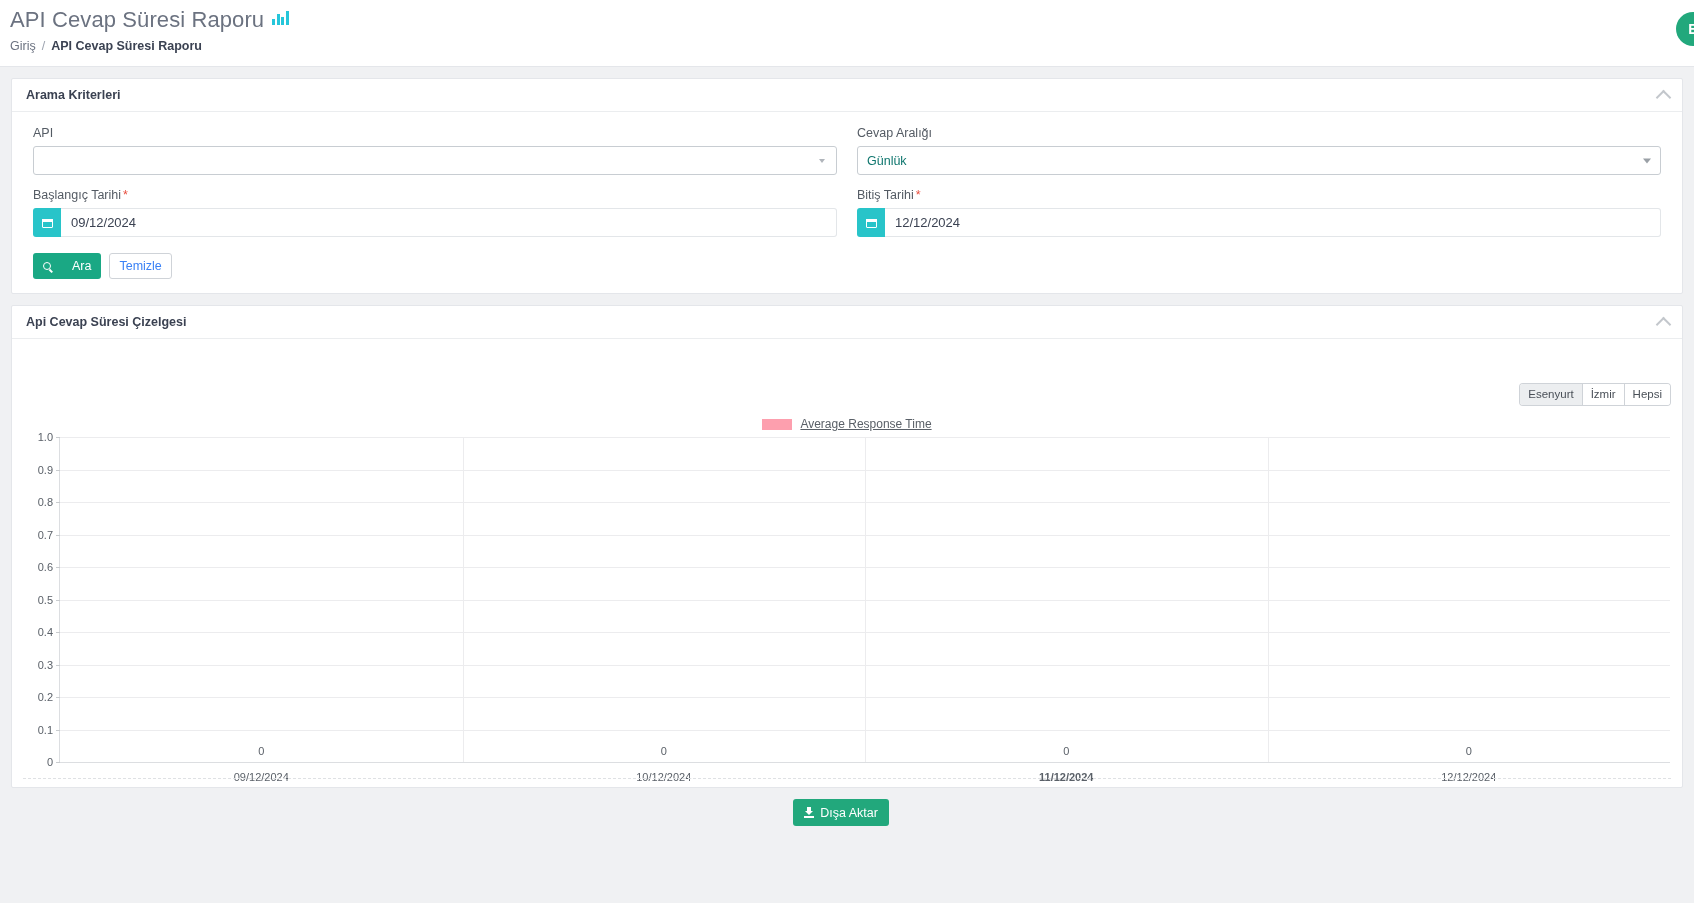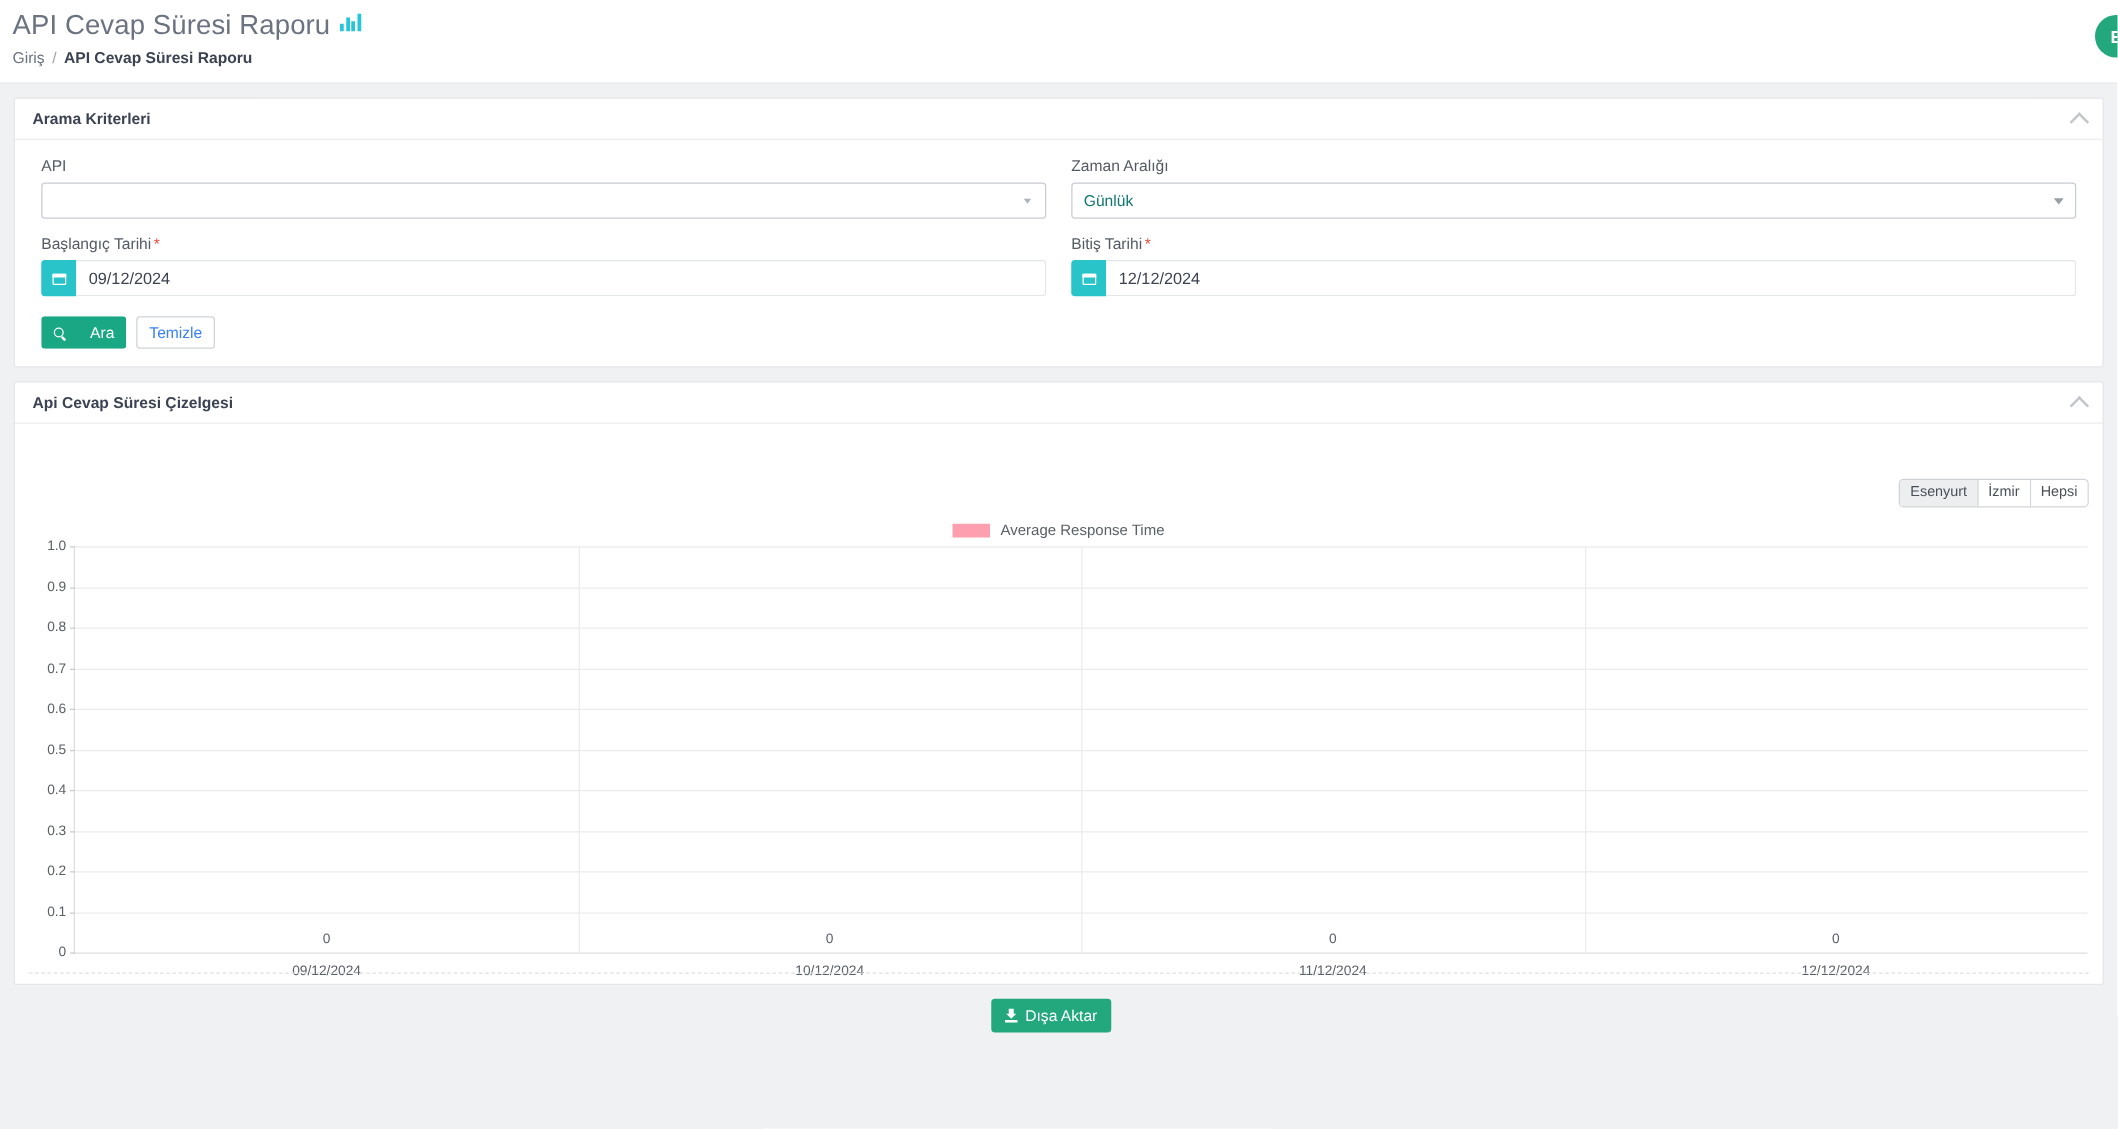--- a/index.html
+++ b/index.html
@@ -190,21 +190,21 @@
     cursor: pointer;
     line-height: 14px;
   }
   .btn-group .tgl:last-child { border-right: none; }
   .btn-group .tgl.active { background: #eceef0; }
 
   .legend {
     position: absolute;
     top: 78px; left: 0; right: 0;
     display: flex; justify-content: center; align-items: center; gap: 8px;
-    font-size: 12px; color: #5a6068;
+    font-size: 12px; color: #5a6068; text-decoration: underline;
   }
   .legend-swatch { width: 30px; height: 11px; background: #fd9fae; }
 
   .plot {
     position: absolute;
     left: 47px; right: 12px;
     top: 98px;
     height: 326px;
     border-left: 1px solid #dcdee1;
     border-bottom: 1px solid #dcdee1;
@@ -306,21 +306,21 @@
     <div class="card-body">
       <div class="form-grid">
         <div class="form-col">
           <label class="field-label">API</label>
           <div class="select-box">
             <span></span>
             <span class="caret-small"></span>
           </div>
         </div>
         <div class="form-col">
-          <label class="field-label">Zaman Aralığı</label>
+          <label class="field-label">Cevap Aralığı</label>
           <div class="select-box">
             <span>Günlük</span>
             <span class="caret-native"></span>
           </div>
         </div>
       </div>
 
       <div class="form-grid" style="margin-top:13px;">
         <div class="form-col">
           <label class="field-label">
@@ -411,21 +411,21 @@
           <div class="ytick" style="top: 0%;">1.0</div>
           <div class="ytick-mark" style="top: 0%;"></div>
           <div class="xtick" style="left: 12.5%;">09/12/2024</div>
           <div class="datalabel" style="left: 12.5%;">0</div>
           <div style="position: absolute; bottom: 0px; left: 12.5%; transform: translateX(-50%); width: 34px; height: 0%; background: rgb(253, 159, 174);"></div>
           <div class="gridline-v" style="left: 25%;"></div>
           <div class="xtick" style="left: 37.5%;">10/12/2024</div>
           <div class="datalabel" style="left: 37.5%;">0</div>
           <div style="position: absolute; bottom: 0px; left: 37.5%; transform: translateX(-50%); width: 34px; height: 0%; background: rgb(253, 159, 174);"></div>
           <div class="gridline-v" style="left: 50%;"></div>
-          <div class="xtick" style="left: 62.5%;">11/12/2024</div>
+          <div class="xtick" style="left: 62.5%; font-weight: bold;">11/12/2024</div>
           <div class="datalabel" style="left: 62.5%;">0</div>
           <div style="position: absolute; bottom: 0px; left: 62.5%; transform: translateX(-50%); width: 34px; height: 0%; background: rgb(253, 159, 174);"></div>
           <div class="gridline-v" style="left: 75%;"></div>
           <div class="xtick" style="left: 87.5%;">12/12/2024</div>
           <div class="datalabel" style="left: 87.5%;">0</div>
           <div style="position: absolute; bottom: 0px; left: 87.5%; transform: translateX(-50%); width: 34px; height: 0%; background: rgb(253, 159, 174);"></div>
         </div>
 
       <div class="chart-footer-rule"></div>
     </div>

